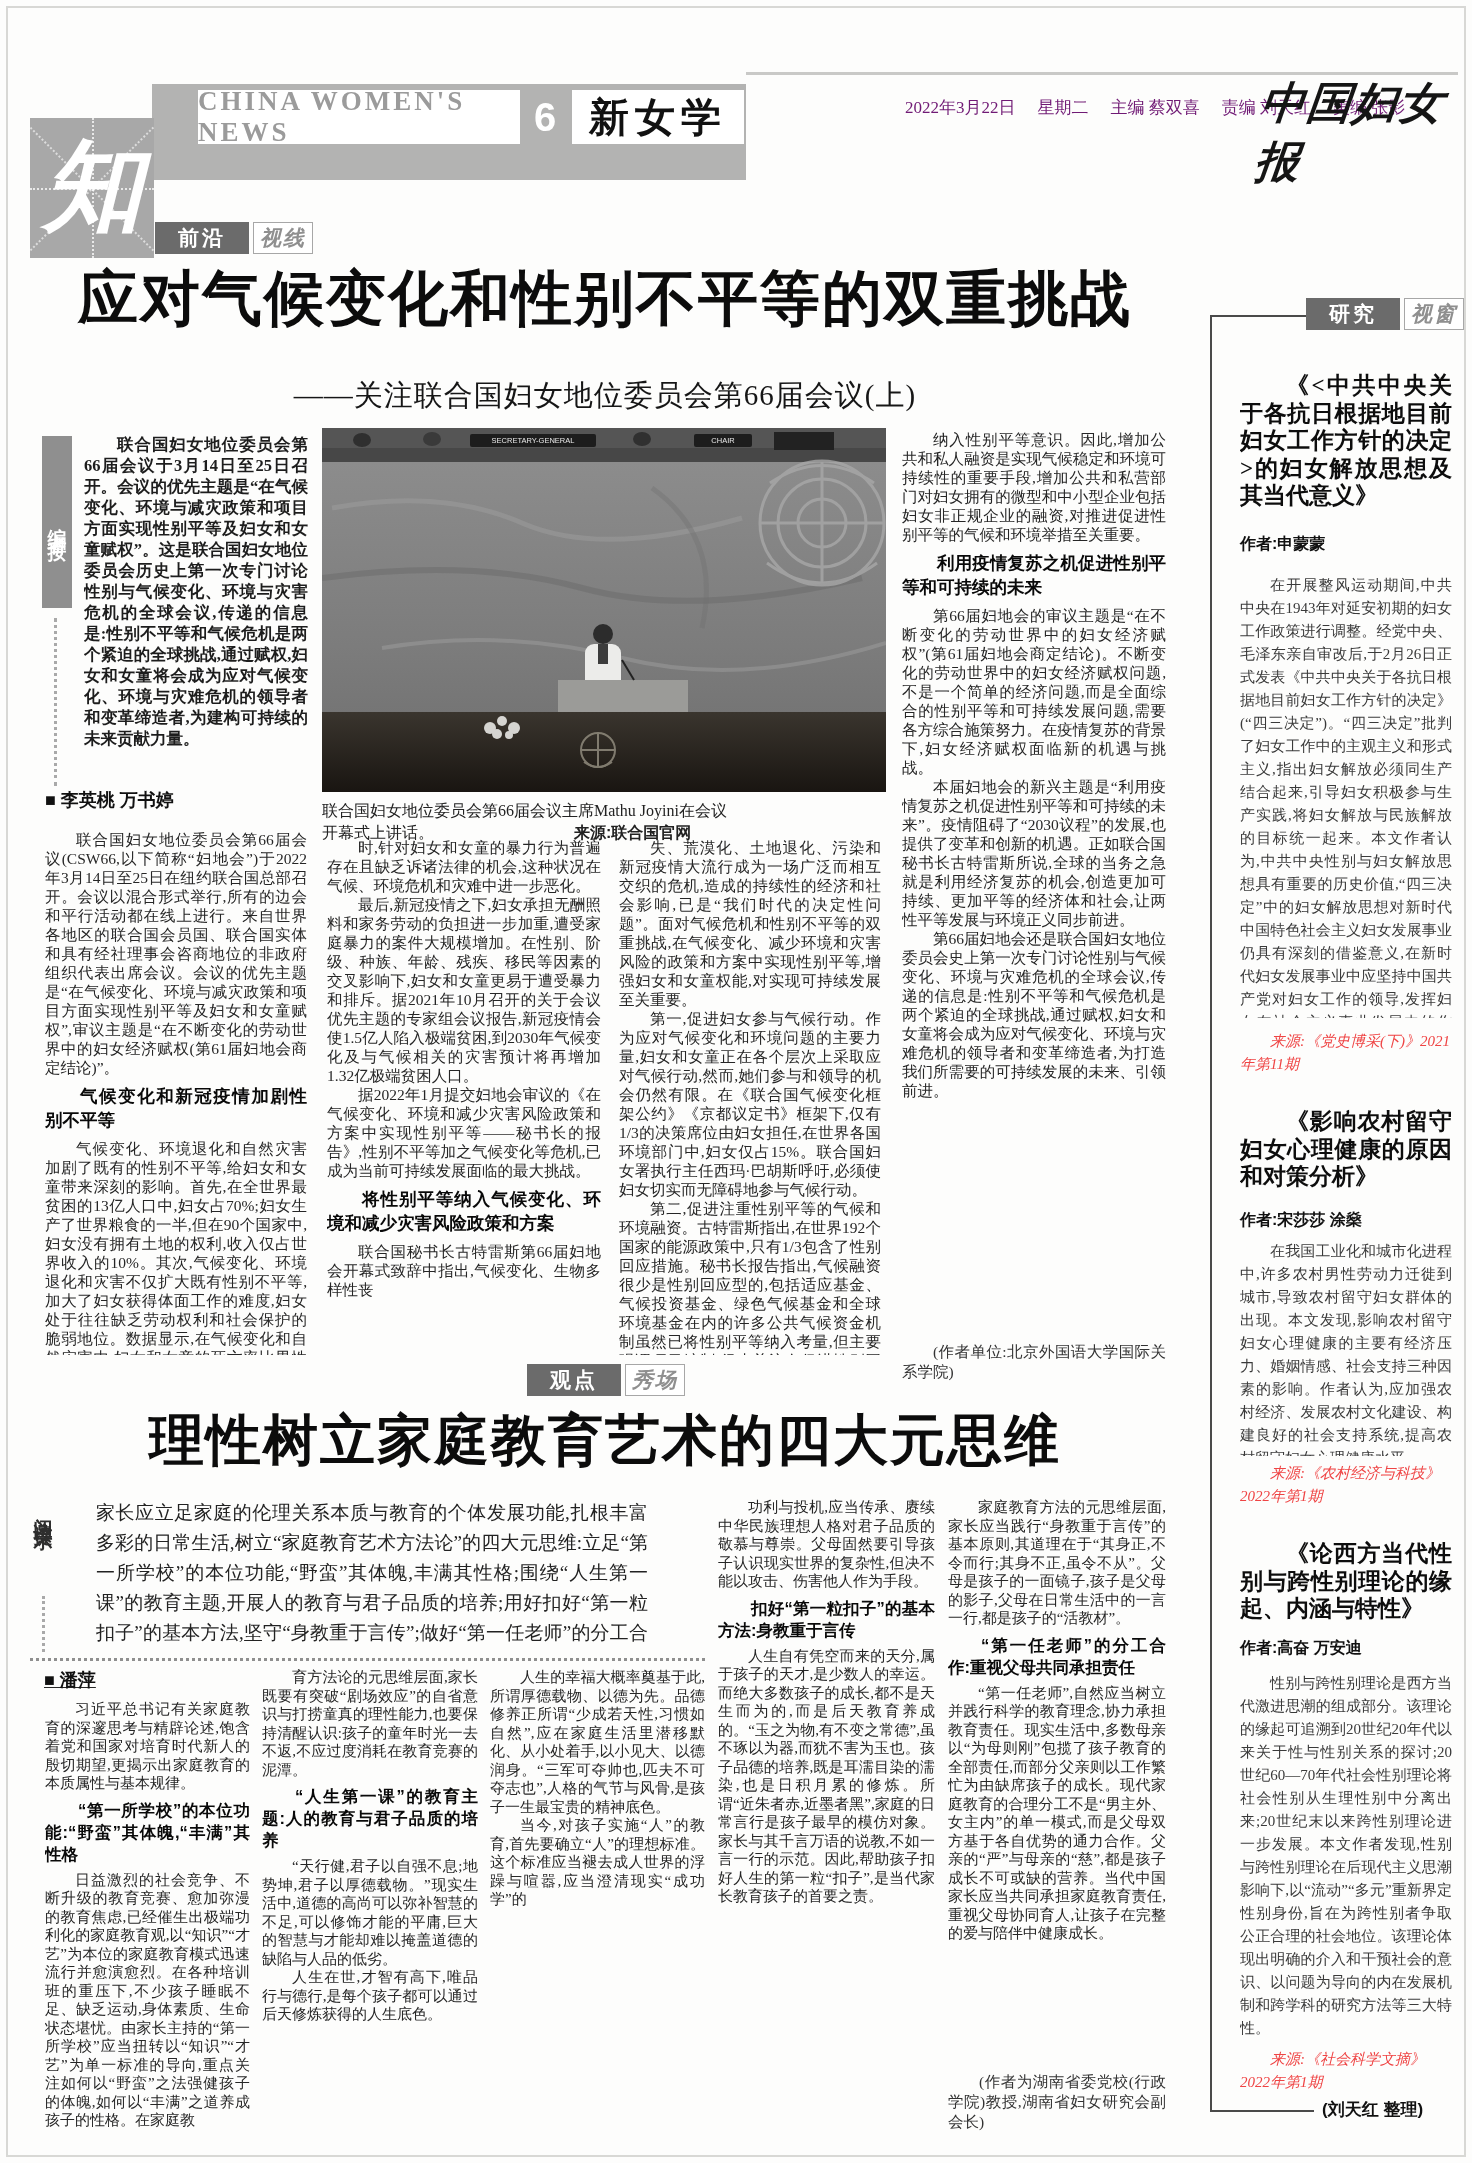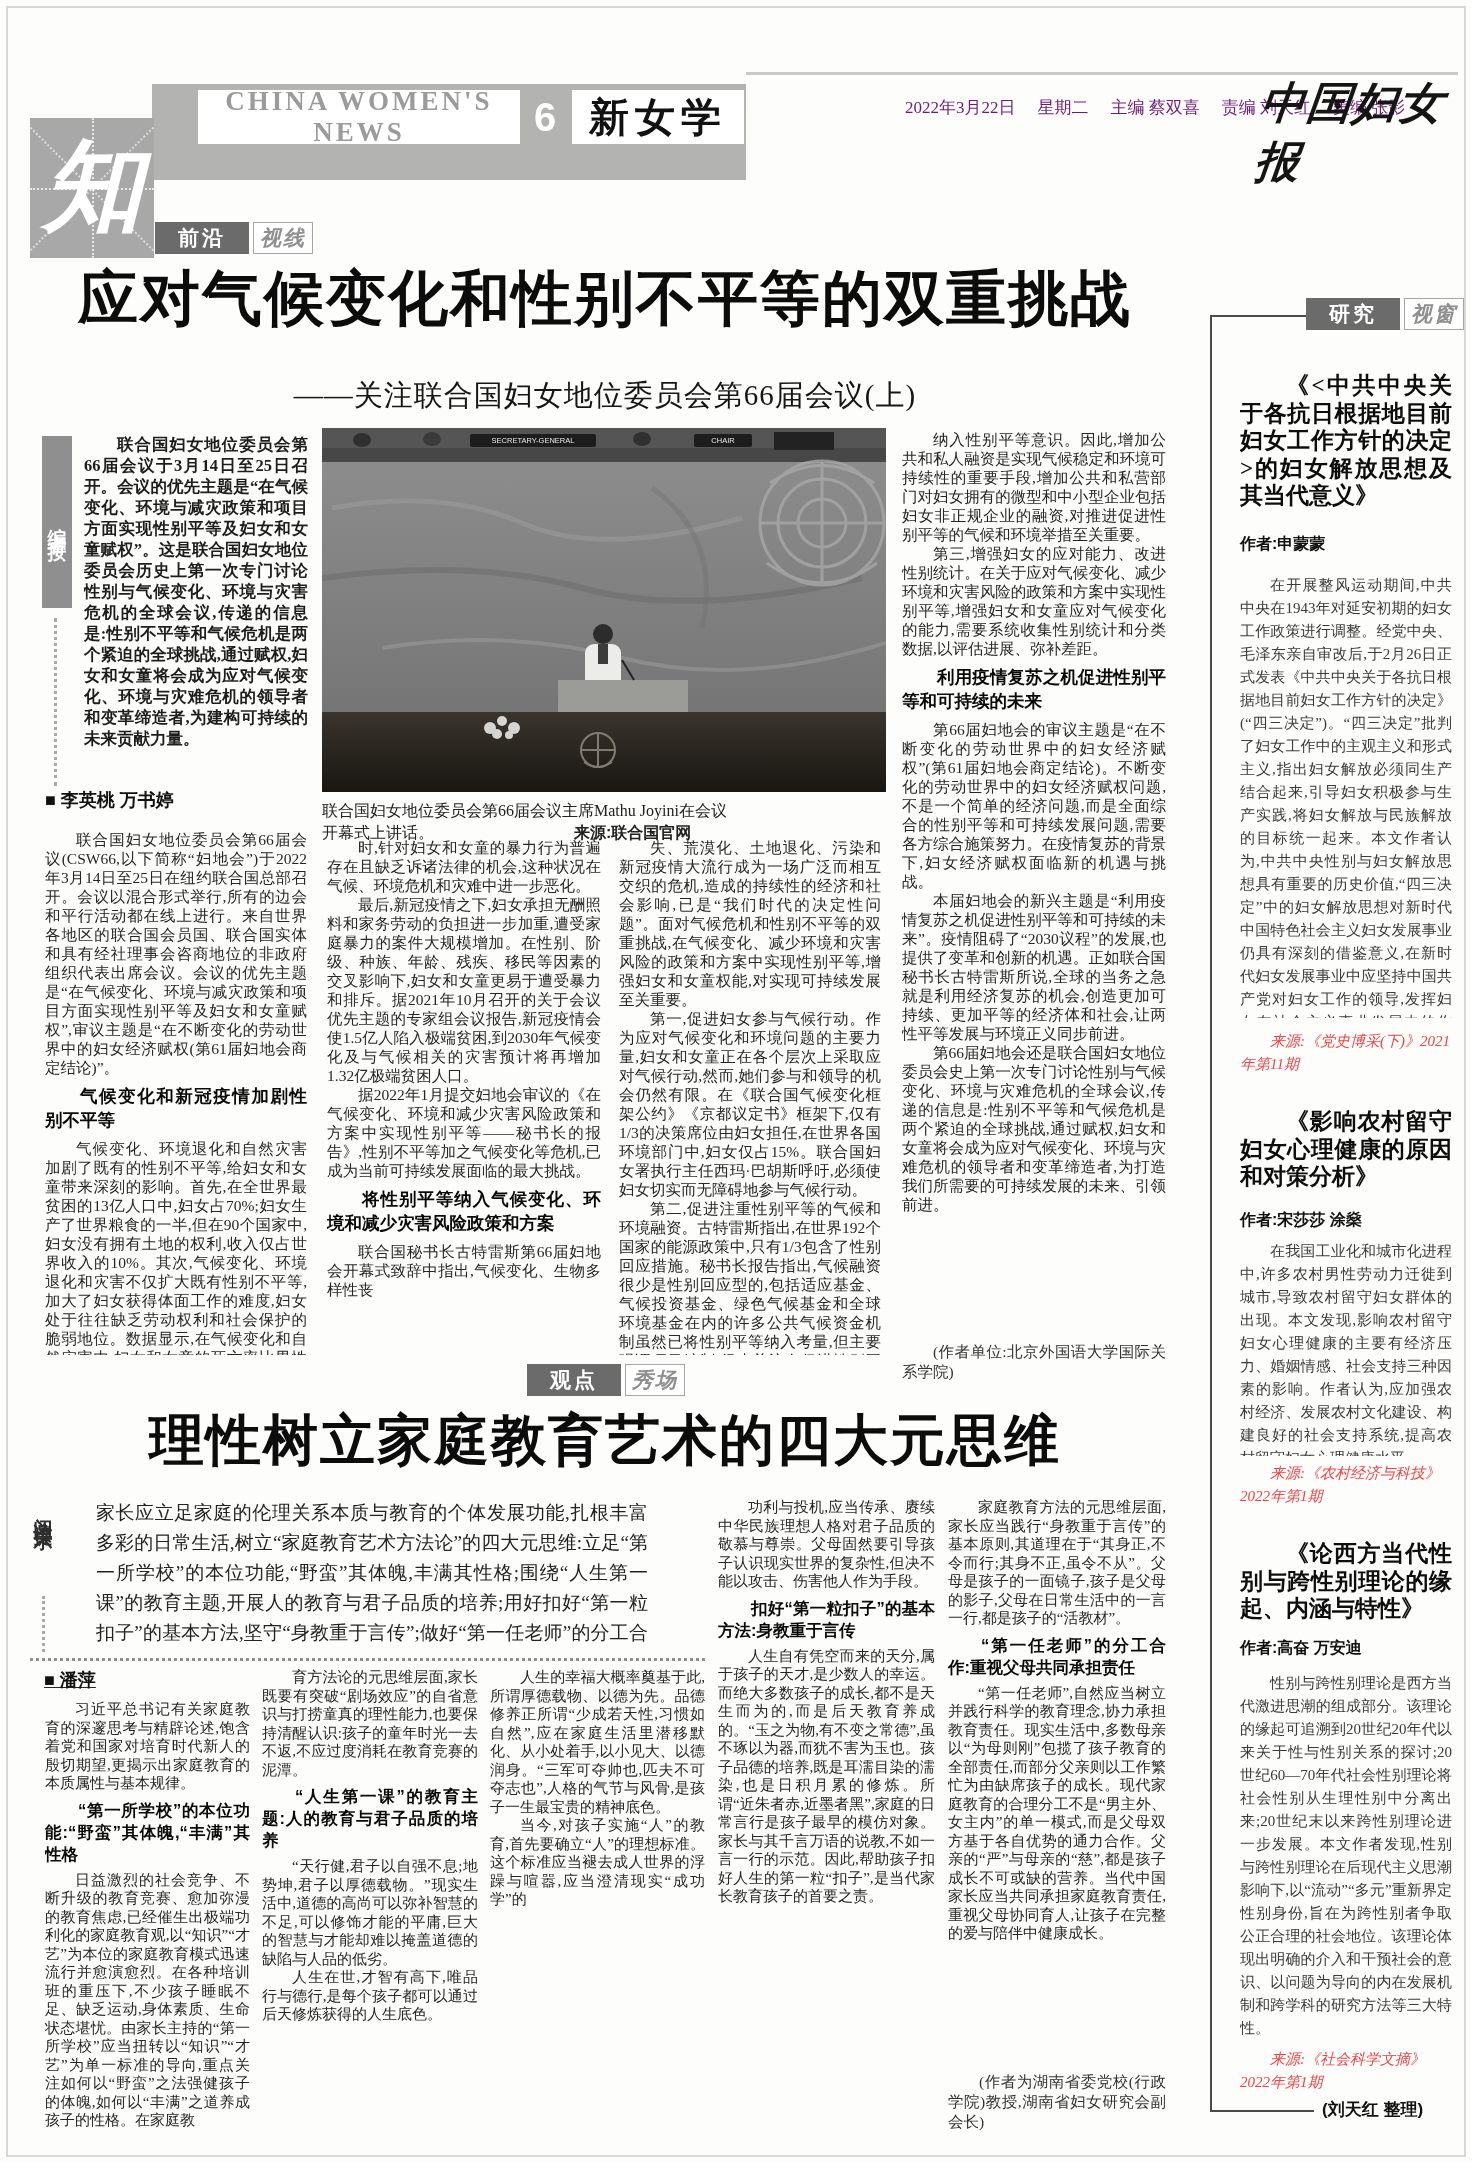--- a/index.html
+++ b/index.html
@@ -12,21 +12,21 @@
 
   
   .logo-block{background:#a8a8a8;overflow:hidden;}
   .logo-char{position:absolute;left:8px;top:4px;width:110px;text-align:center;color:#fff;
              font-size:100px;font-weight:bold;font-style:italic;line-height:130px;}
   .dash-h{position:absolute;left:0;top:50%;width:100%;border-top:2px dotted rgba(255,255,255,.75);}
   .dash-v{position:absolute;top:0;left:50%;height:100%;border-left:2px dotted rgba(255,255,255,.75);}
   .dash-d1{position:absolute;left:-20%;top:50%;width:140%;border-top:2px dotted rgba(255,255,255,.6);transform:rotate(45deg);}
   .dash-d2{position:absolute;left:-20%;top:50%;width:140%;border-top:2px dotted rgba(255,255,255,.6);transform:rotate(-45deg);}
   .mast-band{background:#b3b3b2;}
-  .mast-panel{background:#fff;display:flex;align-items:center;justify-content:center;text-align:center;}
+  .mast-panel{background:#fff;display:flex;align-items:center;justify-content:center;}
   .paper-en{color:#9b9b9b;font-weight:bold;font-size:27px;letter-spacing:3px;}
   .page-no{color:#fff;font-weight:bold;font-size:40px;}
   .section-name{color:#111;font-weight:bold;font-size:40px;letter-spacing:6px;}
   .date-row{font-size:17px;color:#701a75;display:flex;gap:22px;white-space:nowrap;}
   .paper-cn{font-size:44px;font-weight:bold;font-style:italic;color:#151515;transform:skewX(-6deg);letter-spacing:2px;}
   .top-rule{background:#c9c9c7;}
 
   
   .tag{display:inline-flex;align-items:stretch;gap:4px;}
   .tag-solid{background:#6b6b6b;color:#fff;font-weight:bold;font-size:21px;line-height:30px;
@@ -209,21 +209,20 @@
     <div class="colh">将性别平等纳入气候变化、环境和减少灾害风险政策和方案</div>
     <p>联合国秘书长古特雷斯第66届妇地会开幕式致辞中指出,气候变化、生物多样性丧</p>
   </div>
   <div class="abs bodycol" style="left:619px;top:838px;width:262px;height:517px;">
     <p>失、荒漠化、土地退化、污染和新冠疫情大流行成为一场广泛而相互交织的危机,造成的持续性的经济和社会影响,已是“我们时代的决定性问题”。面对气候危机和性别不平等的双重挑战,在气候变化、减少环境和灾害风险的政策和方案中实现性别平等,增强妇女和女童权能,对实现可持续发展至关重要。</p>
     <p>第一,促进妇女参与气候行动。作为应对气候变化和环境问题的主要力量,妇女和女童正在各个层次上采取应对气候行动,然而,她们参与和领导的机会仍然有限。在《联合国气候变化框架公约》《京都议定书》框架下,仅有1/3的决策席位由妇女担任,在世界各国环境部门中,妇女仅占15%。联合国妇女署执行主任西玛·巴胡斯呼吁,必须使妇女切实而无障碍地参与气候行动。</p>
     <p>第二,促进注重性别平等的气候和环境融资。古特雷斯指出,在世界192个国家的能源政策中,只有1/3包含了性别回应措施。秘书长报告指出,气候融资很少是性别回应型的,包括适应基金、气候投资基金、绿色气候基金和全球环境基金在内的许多公共气候资金机制虽然已将性别平等纳入考量,但主要强调项目编制,很少关注在促进性别平等的执行成果中</p>
   </div>
   <div class="abs bodycol" style="left:902px;top:430px;width:264px;height:908px;">
     <p>纳入性别平等意识。因此,增加公共和私人融资是实现气候稳定和环境可持续性的重要手段,增加公共和私营部门对妇女拥有的微型和中小型企业包括妇女非正规企业的融资,对推进促进性别平等的气候和环境举措至关重要。</p>
-    <p>第三,增强妇女的应对能力、改进性别统计。在关于应对气候变化、减少环境和灾害风险的政策和方案中实现性别平等,增强妇女和女童应对气候变化的能力,需要系统收集性别统计和分类数据,以评估进展、弥补差距。</p>
     <div class="colh">利用疫情复苏之机促进性别平等和可持续的未来</div>
     <p>第66届妇地会的审议主题是“在不断变化的劳动世界中的妇女经济赋权”(第61届妇地会商定结论)。不断变化的劳动世界中的妇女经济赋权问题,不是一个简单的经济问题,而是全面综合的性别平等和可持续发展问题,需要各方综合施策努力。在疫情复苏的背景下,妇女经济赋权面临新的机遇与挑战。</p>
     <p>本届妇地会的新兴主题是“利用疫情复苏之机促进性别平等和可持续的未来”。疫情阻碍了“2030议程”的发展,也提供了变革和创新的机遇。正如联合国秘书长古特雷斯所说,全球的当务之急就是利用经济复苏的机会,创造更加可持续、更加平等的经济体和社会,让两性平等发展与环境正义同步前进。</p>
     <p>第66届妇地会还是联合国妇女地位委员会史上第一次专门讨论性别与气候变化、环境与灾难危机的全球会议,传递的信息是:性别不平等和气候危机是两个紧迫的全球挑战,通过赋权,妇女和女童将会成为应对气候变化、环境与灾难危机的领导者和变革缔造者,为打造我们所需要的可持续发展的未来、引领前进。</p>
   </div>
   <div class="abs credit-line" style="left:902px;top:1342px;width:264px;text-indent:2em;">(作者单位:北京外国语大学国际关系学院)</div>
 
   <div class="abs tag" style="left:527px;top:1364px;">
     <span class="tag-solid">观点</span>
     <span class="tag-outline">秀场</span>

